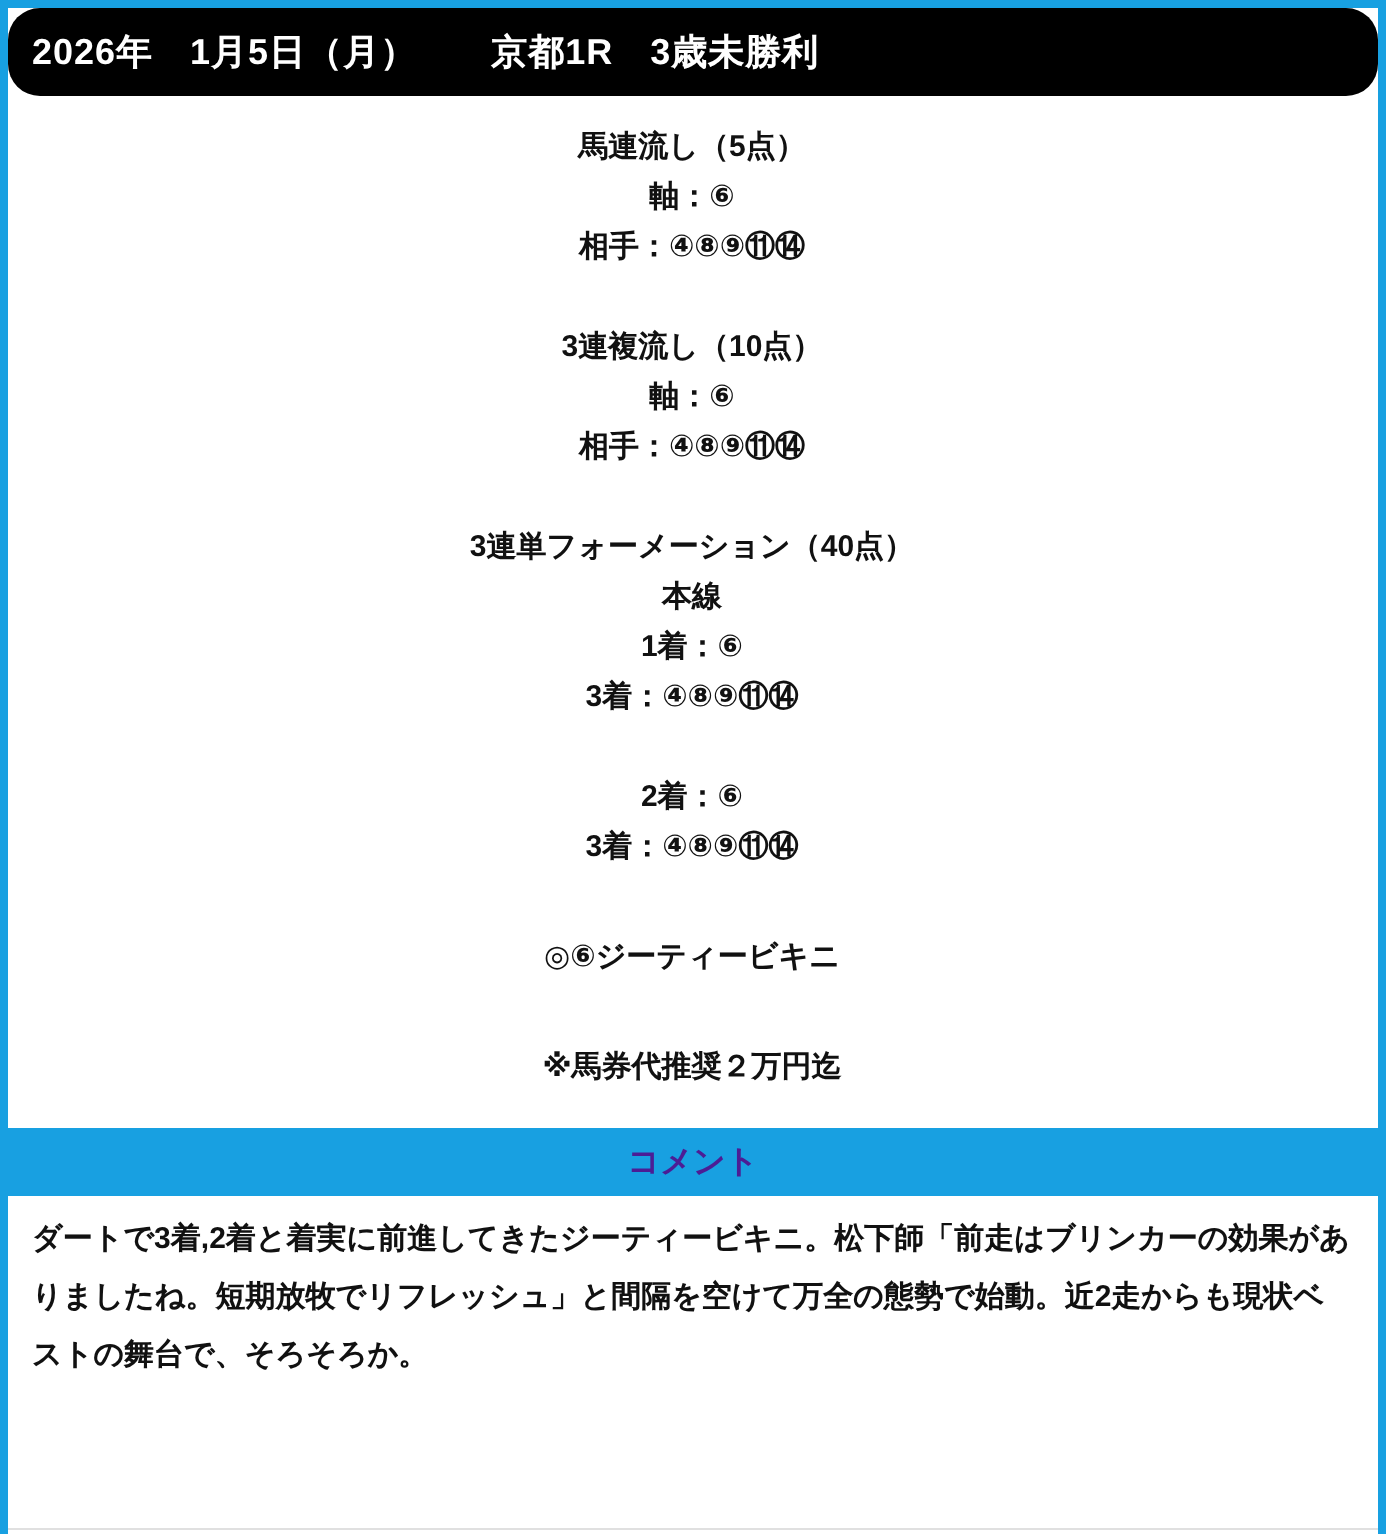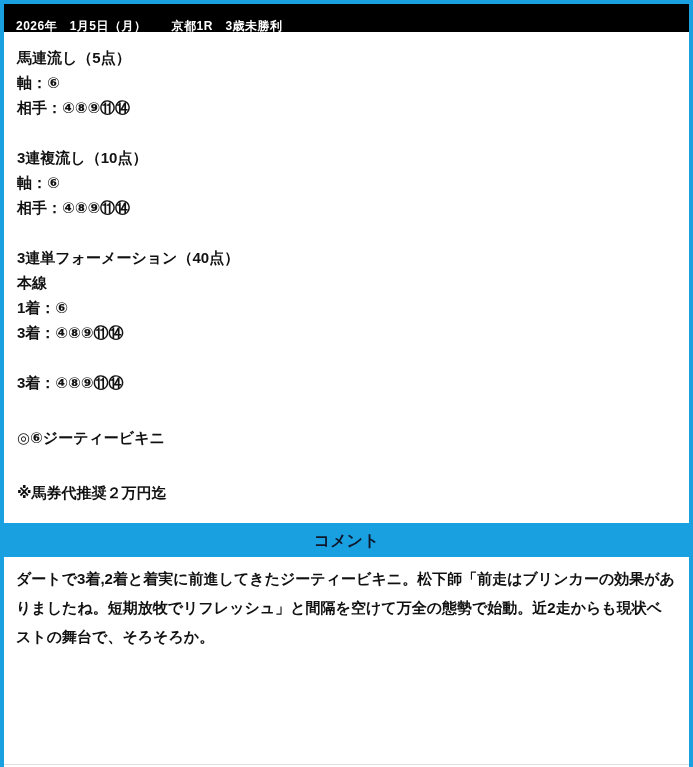--- a/index.html
+++ b/index.html
@@ -20,43 +20,44 @@
     width:693px;
     height:767px;
     border-left:4px solid var(--accent);
     border-right:4px solid var(--accent);
     border-top:4px solid var(--accent);
     overflow:hidden;
     background:#ffffff;
   }
   .race-header{
     box-sizing:border-box;
-    height:28px;
+    height:44px;
     background:var(--header-bg);
     color:var(--header-fg);
-    font-size:12px;
+    font-size:18px;
     line-height:44px;
     padding:0 12px;
     letter-spacing:0.5px;
     white-space:nowrap;
+    border-radius:16px;
   }
   .content{
     padding:13px 14px 0 13px;
     font-size:15px;
     line-height:25px;
   }
-  .content section{margin:0 0 25px 0;}
+  .content section{margin:0 0 25px 0;text-align:center;}
   .content section.gap-lg{margin-bottom:30px;}
   .content section:last-child{margin-bottom:18px;}
   .line{height:25px;white-space:nowrap;}
   .comment-bar{
     box-sizing:border-box;
     height:34px;
     background:var(--accent);
-    color:#0f172a;
+    color:#4c1d95;
     text-align:center;
     font-size:16px;
     line-height:34px;
     cursor:pointer;
     border:none;
     width:100%;
     display:block;
     font-weight:bold;
     font-family:inherit;
   }
@@ -97,20 +98,21 @@
     </section>
 
     <section>
       <div class="line">3連単フォーメーション（40点）</div>
       <div class="line">本線</div>
       <div class="line">1着：⑥</div>
       <div class="line">3着：④⑧⑨⑪⑭</div>
     </section>
 
     <section class="gap-lg">
+      <div class="line">2着：⑥</div>
       <div class="line">3着：④⑧⑨⑪⑭</div>
     </section>
 
     <section class="gap-lg">
       <div class="line">◎⑥ジーティービキニ</div>
     </section>
 
     <section class="gap-lg">
       <div class="line">※馬券代推奨２万円迄</div>
     </section>

